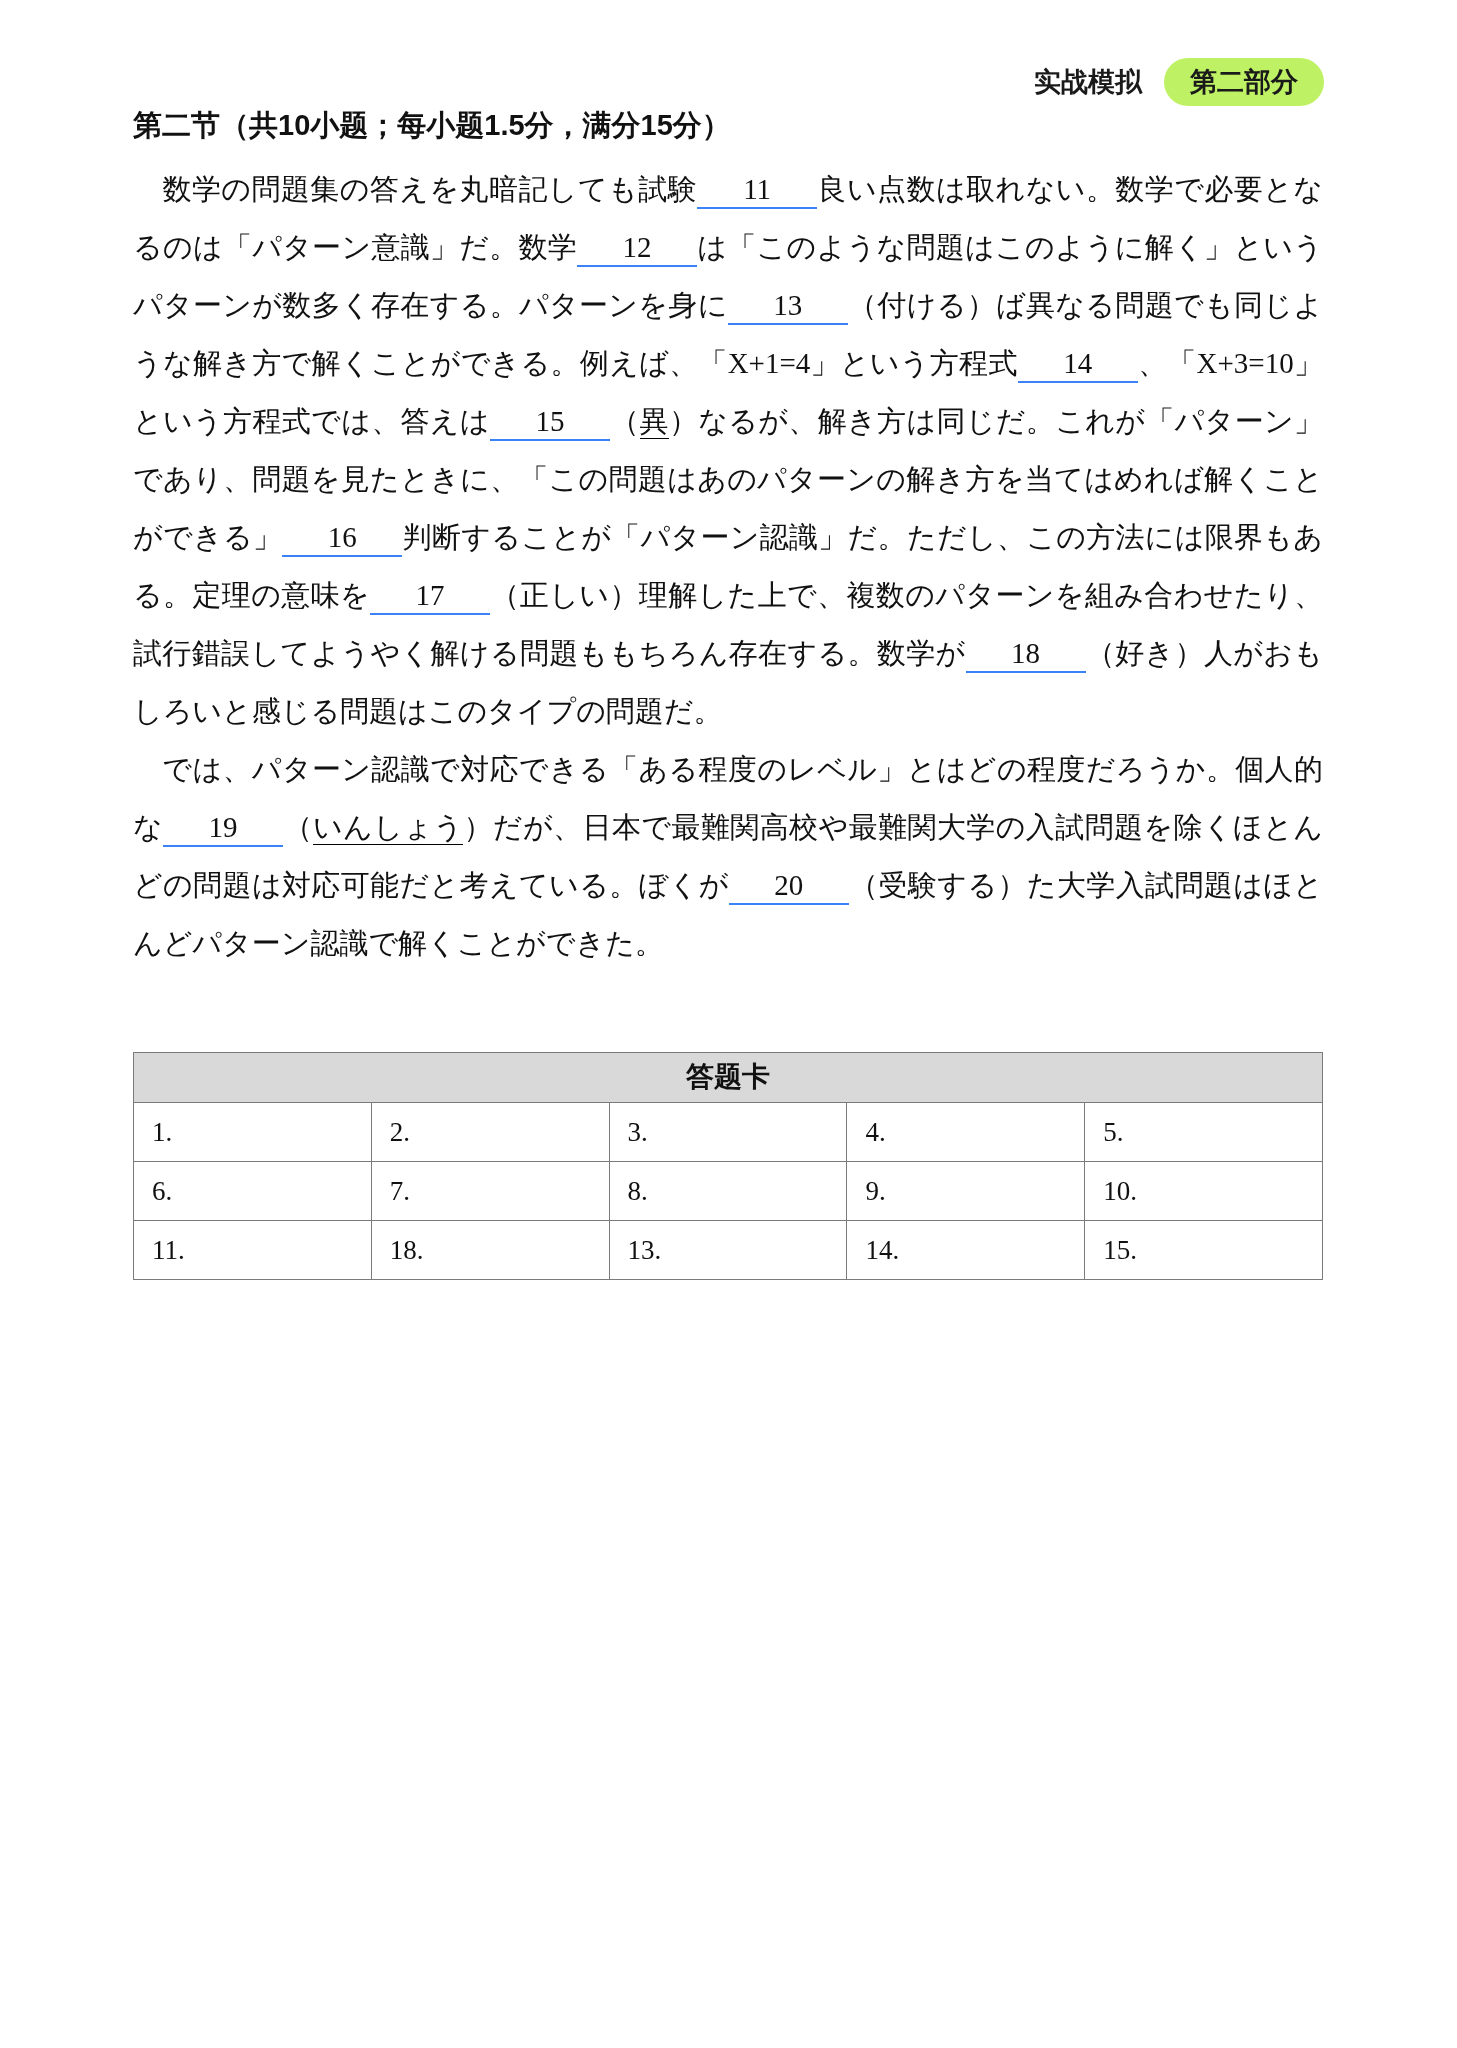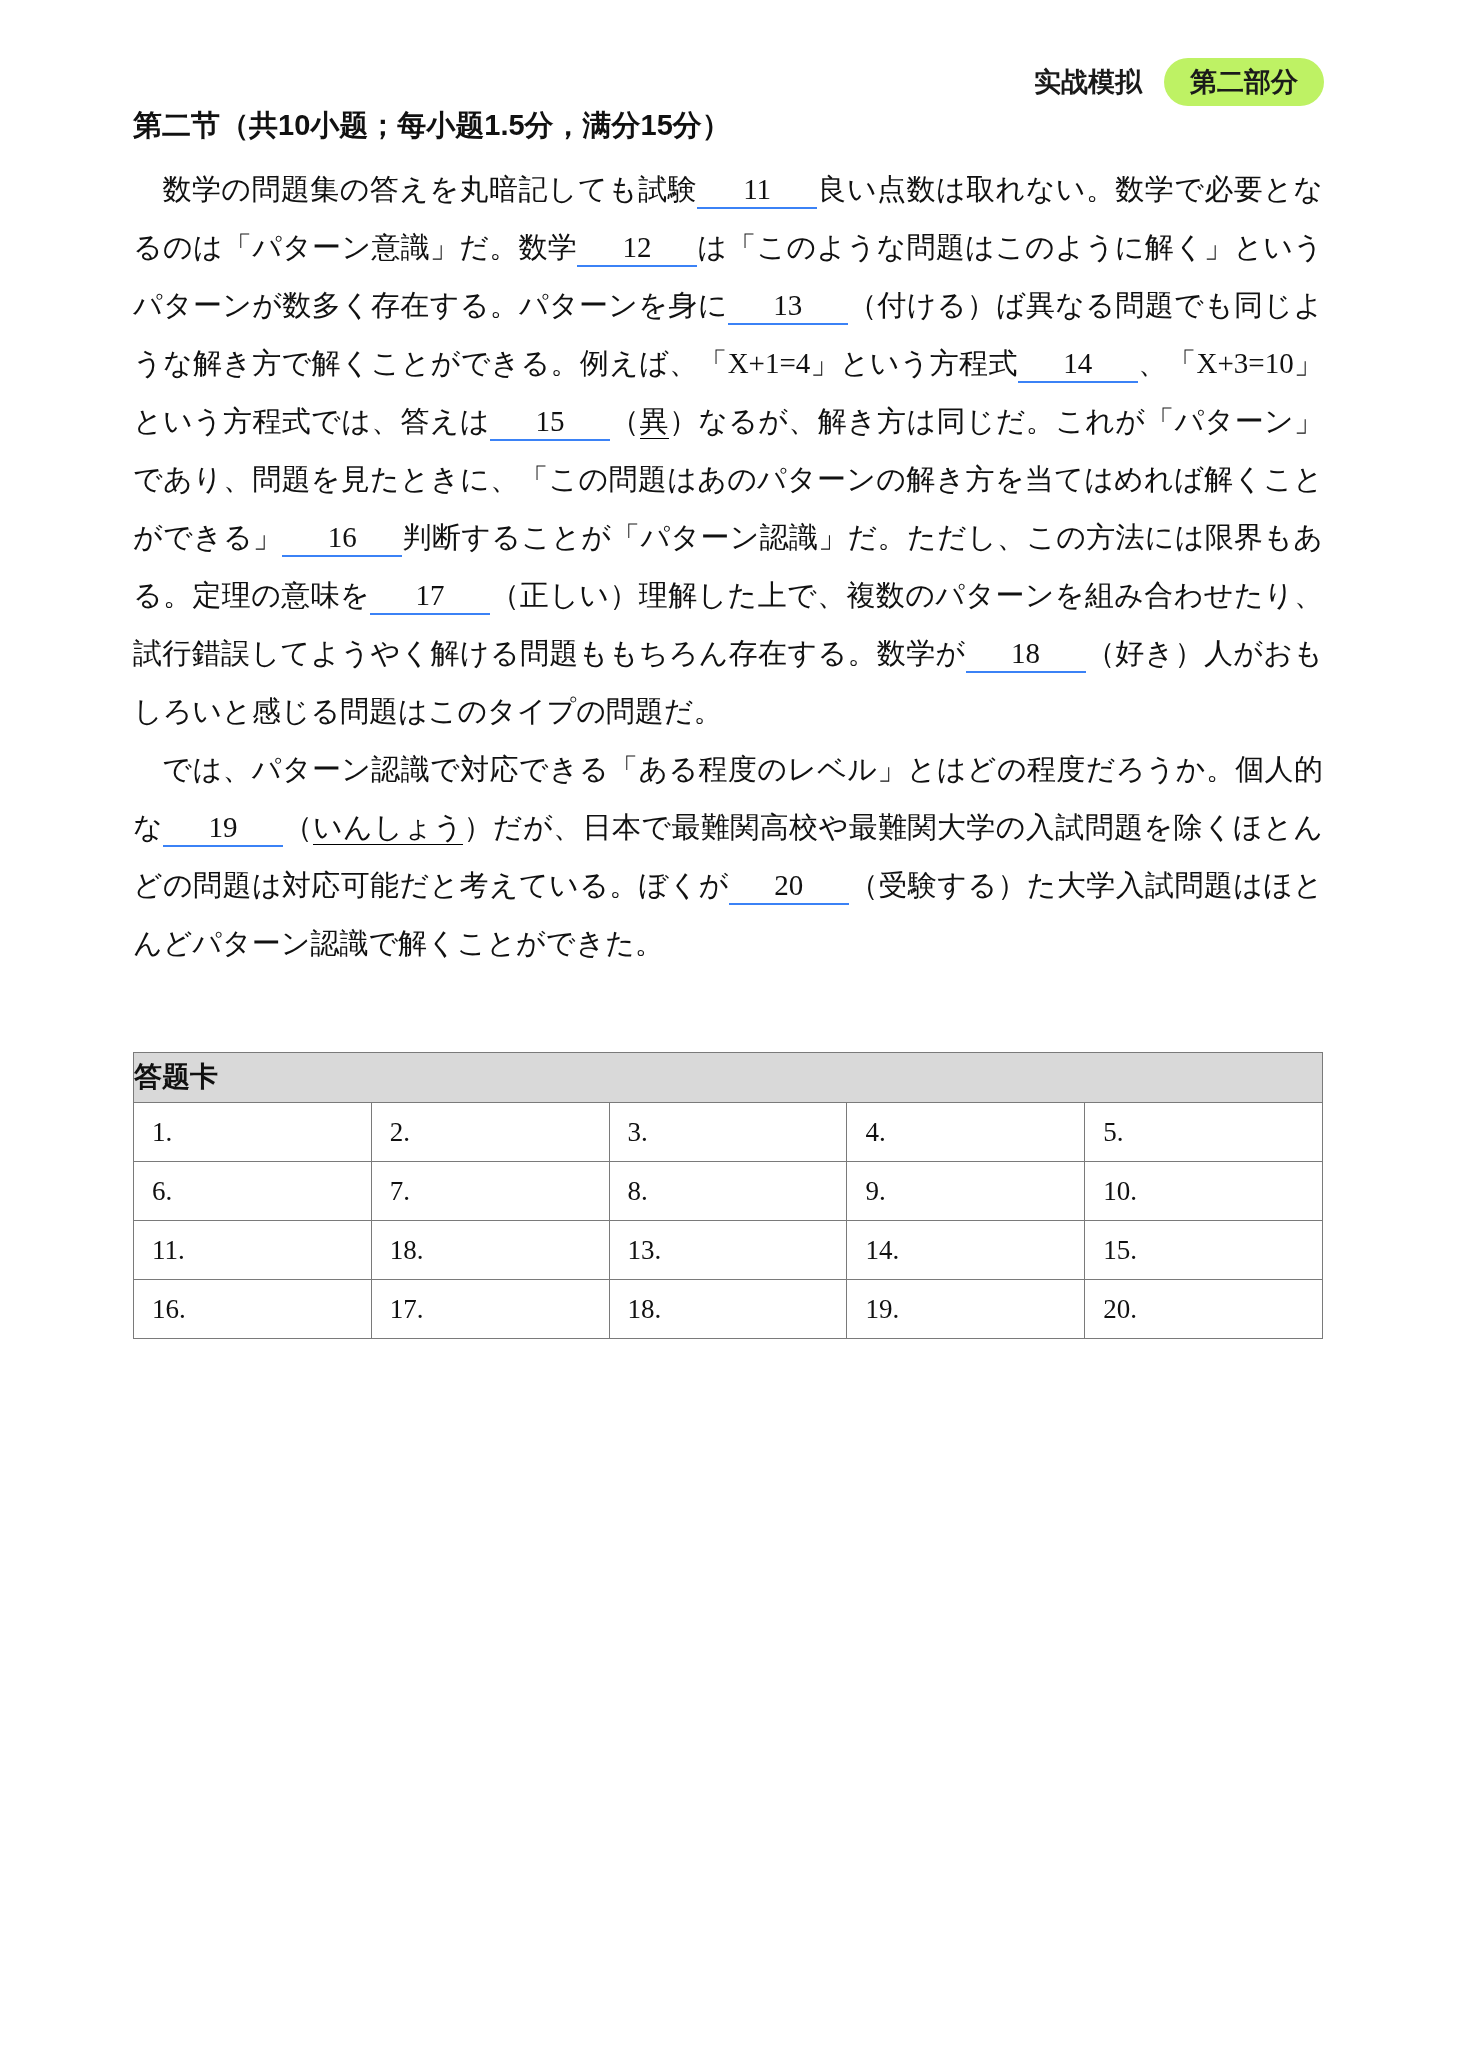--- a/index.html
+++ b/index.html
@@ -86,21 +86,21 @@
     table-layout: fixed;
   }
   .answer-card th, .answer-card td {
     border: 1px solid #7a7a7a;
   }
   .answer-card-title {
     background: #d9d9d9;
     font-family: "Liberation Sans", "DejaVu Sans", sans-serif;
     font-weight: bold;
     font-size: 28px;
-    text-align: left;
+    text-align: center;
     padding: 5px 0 6px 0;
     color: #111111;
   }
   .answer-card td {
     width: 20%;
     height: 59px;
     font-size: 27px;
     padding-left: 18px;
     vertical-align: middle;
     color: #111111;
@@ -155,26 +155,19 @@
             <td>9.</td>
             <td>10.</td>
           </tr>
           <tr>
             <td>11.</td>
             <td>18.</td>
             <td>13.</td>
             <td>14.</td>
             <td>15.</td>
           </tr>
-          <tr>
-            <td>16.</td>
-            <td>17.</td>
-            <td>18.</td>
-            <td>19.</td>
-            <td>20.</td>
-          </tr>
         </tbody>
     </table>
   </div>
 
   <div class="page-number">35</div>
 
 </div>
 
 </body></html>

